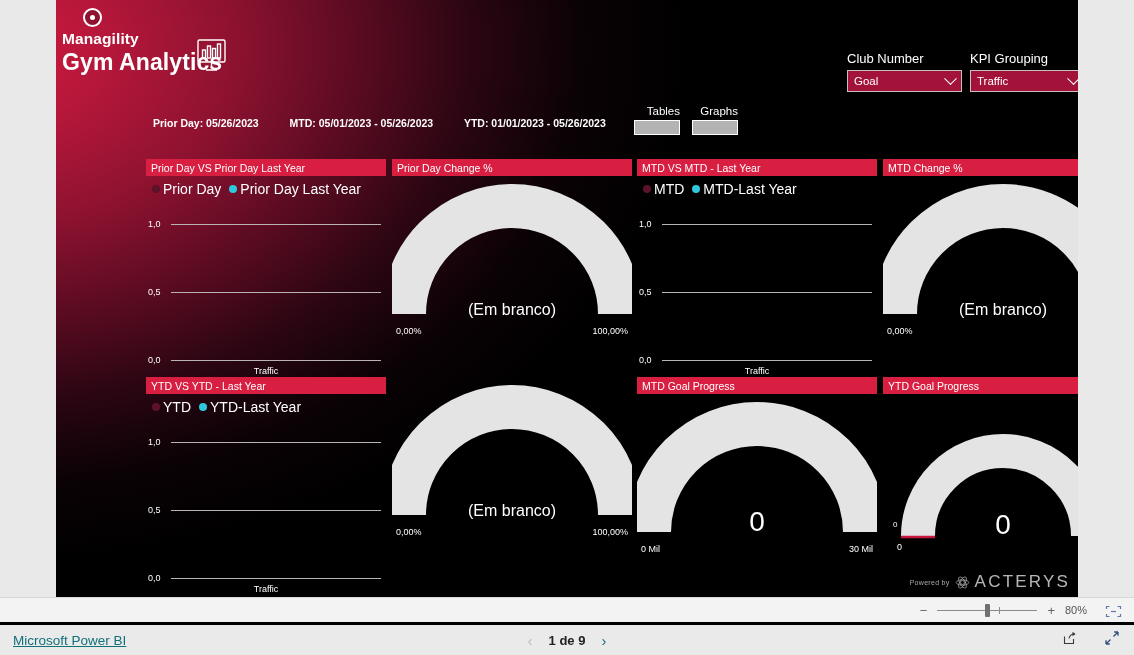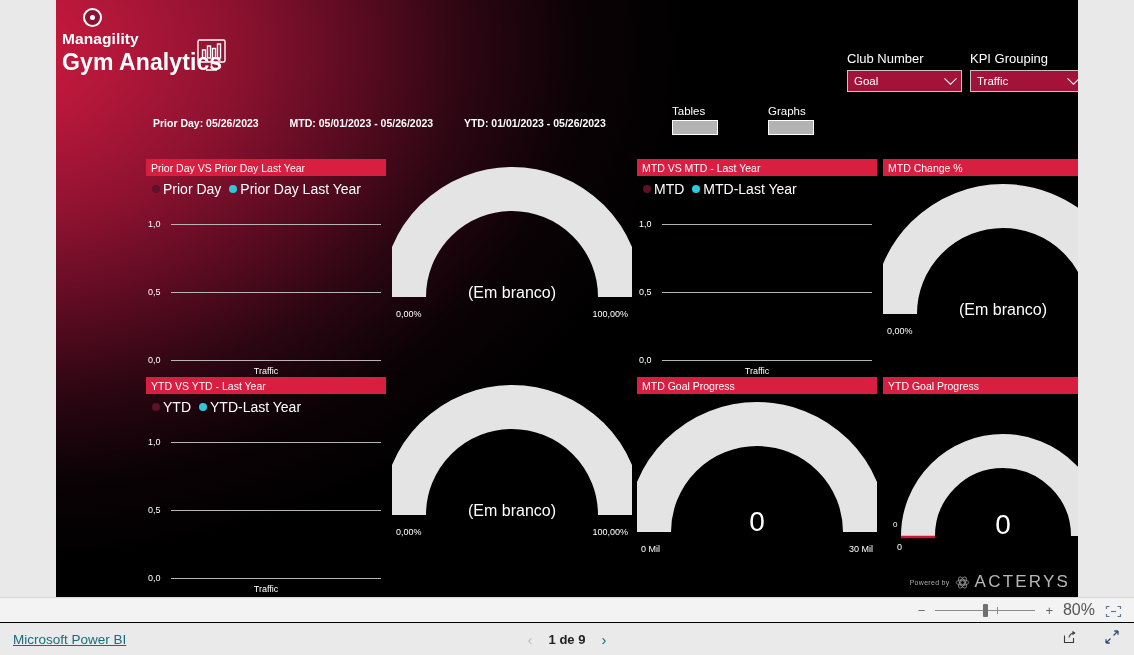--- a/index.html
+++ b/index.html
@@ -45,21 +45,21 @@
   .chev { width: 9px; height: 9px; border-right: 1.6px solid #ffffff; border-bottom: 1.6px solid #ffffff; transform: rotate(45deg) translate(-2px,-2px); }
   #slicer-club { left: 783px; top: 51px; }
   #slicer-kpi  { left: 906px; top: 51px; }
 
   
   .dates { position: absolute; left: 97px; top: 117px; color: #ffffff; font-size: 10.5px; font-weight: 700; white-space: nowrap; }
   .dates span { margin-right: 28px; }
 
   
   .toggles { position: absolute; left: 578px; top: 105px; display: flex; gap: 12px; }
-  .toggle { text-align: left; margin-left: 38px; }
+  .toggle { text-align: right; }
   .toggle .t-label { color: #ffffff; font-size: 11.5px; margin-bottom: 3px; }
   .toggle .t-btn { width: 46px; height: 15px; background: #b3b3b3; border: 1.5px solid #ffffff; }
 
   
   .card { position: absolute; }
   .card-hdr {
     height: 17px; background: #d81f42; color: #ffffff;
     font-size: 10.5px; display: flex; align-items: center; padding-left: 5px;
     white-space: nowrap; overflow: hidden;
   }
@@ -90,27 +90,27 @@
   .zoombar {
     position: absolute; left: 0; top: 597px; width: 1134px; height: 25px;
     background: #f3f3f3; border-top: 1px solid #d8d8d8;
     display: flex; align-items: center; justify-content: flex-end; padding-right: 12px; gap: 10px;
   }
   .zb-btn { color: #666; font-size: 13px; cursor: default; user-select: none; }
   .zb-track { position: relative; width: 100px; height: 14px; display: flex; align-items: center; }
   .zb-line { width: 100%; height: 1px; background: #8a8a8a; }
   .zb-thumb { position: absolute; left: 48%; width: 5px; height: 13px; background: #707070; border-radius: 1px; }
   .zb-tick { position: absolute; left: 62%; width: 1px; height: 7px; background: #8a8a8a; }
-  .zb-pct { color: #555; font-size: 16px; min-width: 30px; text-align: left; }
+  .zb-pct { color: #555; font-size: 11px; min-width: 30px; text-align: left; }
   .zb-fit { width: 17px; height: 13px; position: relative; }
 
   
   .footer {
     position: absolute; left: 0; top: 622px; width: 1134px; height: 33px;
-    background: #eaeaea; border-top: 1px solid #000000;
+    background: #eaeaea; border-top: 3px solid #000000;
     display: flex; align-items: center; padding-left: 12px;
   }
   .pbi-link { position: absolute; left: 13px; color: #11707a; font-size: 13.5px; text-decoration: underline; }
   .pager { position: absolute; left: 50%; transform: translateX(-50%); display: flex; align-items: center; gap: 16px; }
   .pg-arrow { font-size: 15px; }
   .pg-prev { color: #bdbdbd; } .pg-next { color: #11707a; }
   .pg-text { color: #222; font-size: 13px; font-weight: 600; }
   .foot-icons { position: absolute; right: 14px; display: flex; align-items: center; gap: 26px; }
 </style>
 </head>
@@ -187,20 +187,21 @@
           <div class="gridline" style="top:184px;"></div>
           <div class="ytick" style="top:48px;">1,0</div>
           <div class="ytick" style="top:116px;">0,5</div>
           <div class="ytick" style="top:184px;">0,0</div>
           <div class="xlabel" style="top:190px;">Traffic</div>
         </div>
       </div>
     </div>
 
     <div class="card" style="left:336px; top:159px; width:240px; height:180px;">
+      <div class="card-hdr">Prior Day Change %</div>
       <div class="card-body" style="height:163px;">
         <div class="gauge-wrap">
           <svg width="240" height="145" viewBox="0 0 240 145" style="position:absolute;left:0;top:8px;">
             <path d="M 12 130 A 108 108 0 0 1 228 130" fill="none" stroke="#e4e4e4" stroke-width="44"></path>
           </svg>
           <div class="gauge-val" style="top:125px; font-size:16px;">(Em branco)</div>
           <div class="gauge-min" style="top:150px;">0,00%</div>
           <div class="gauge-max" style="top:150px;">100,00%</div>
         </div>
       </div>

